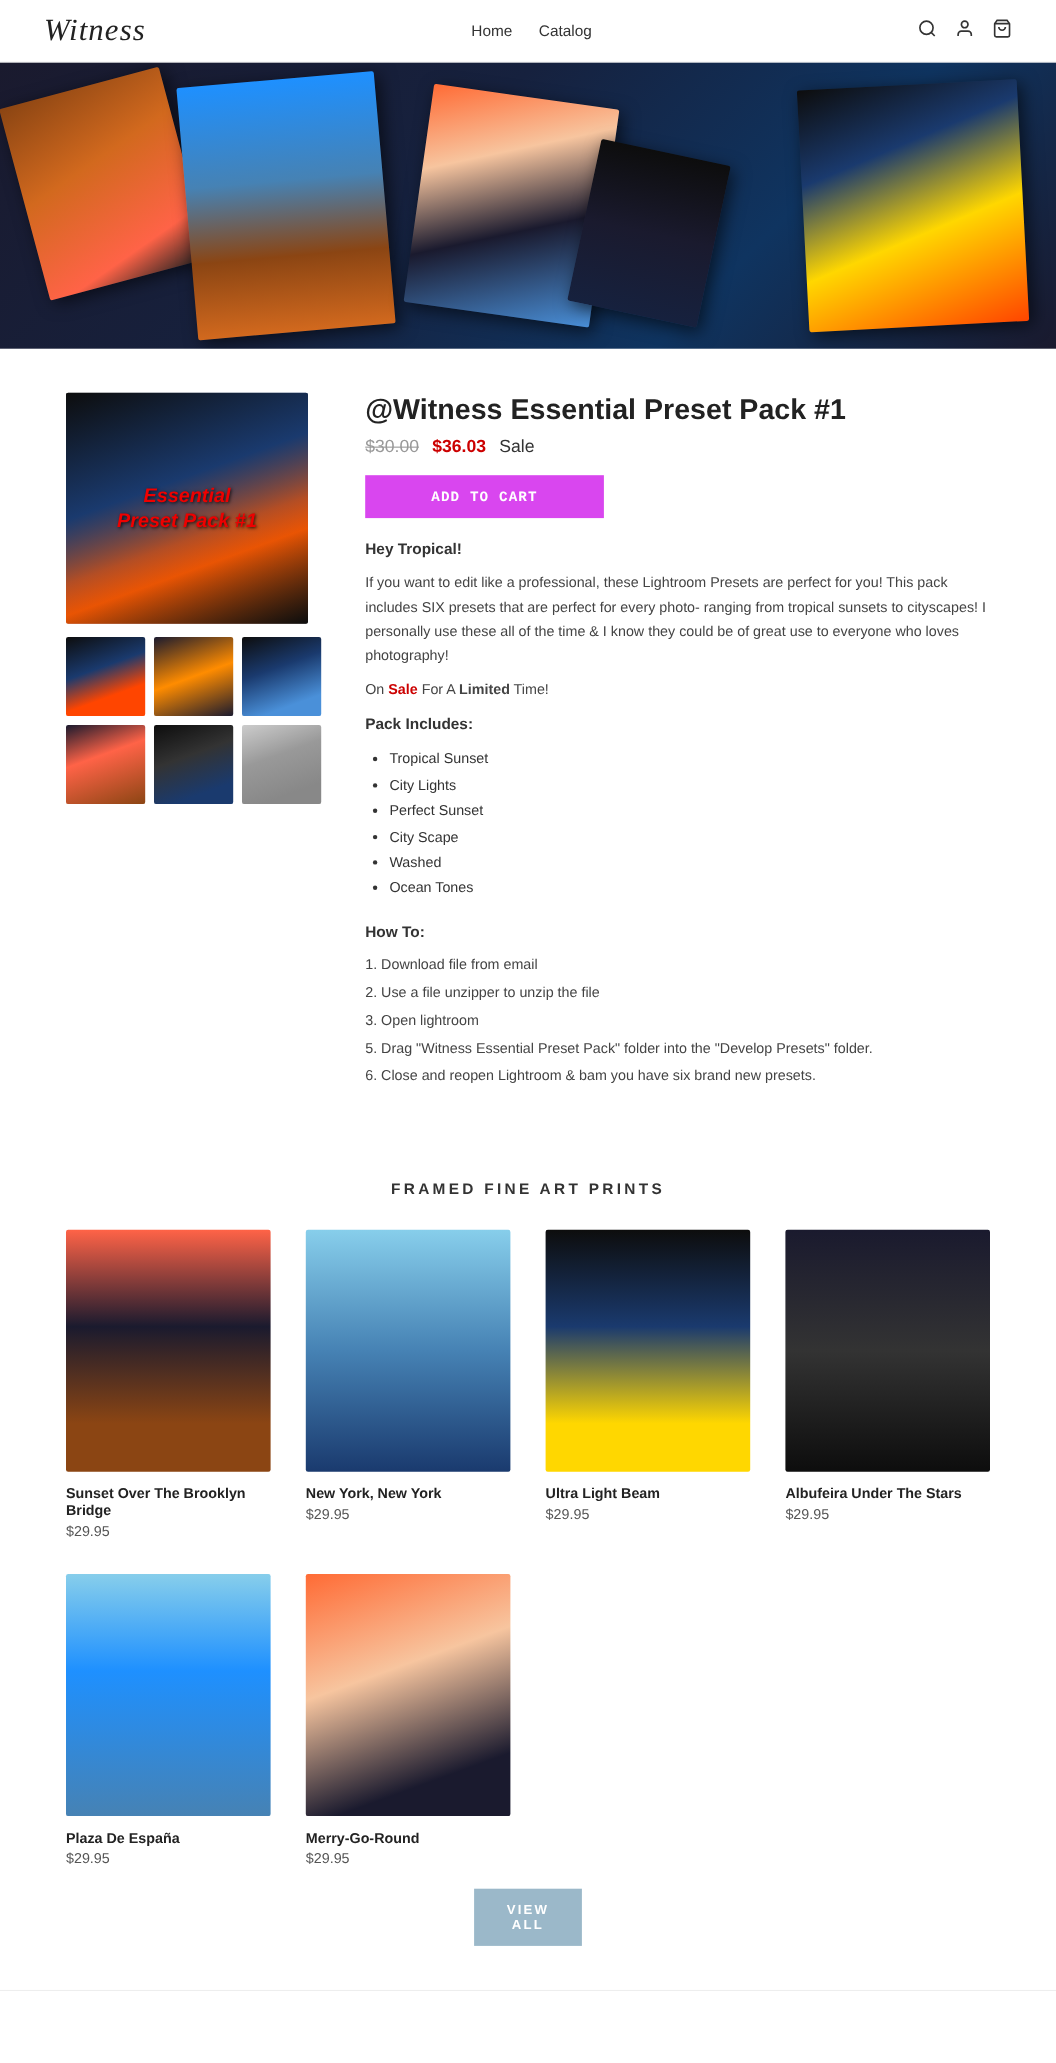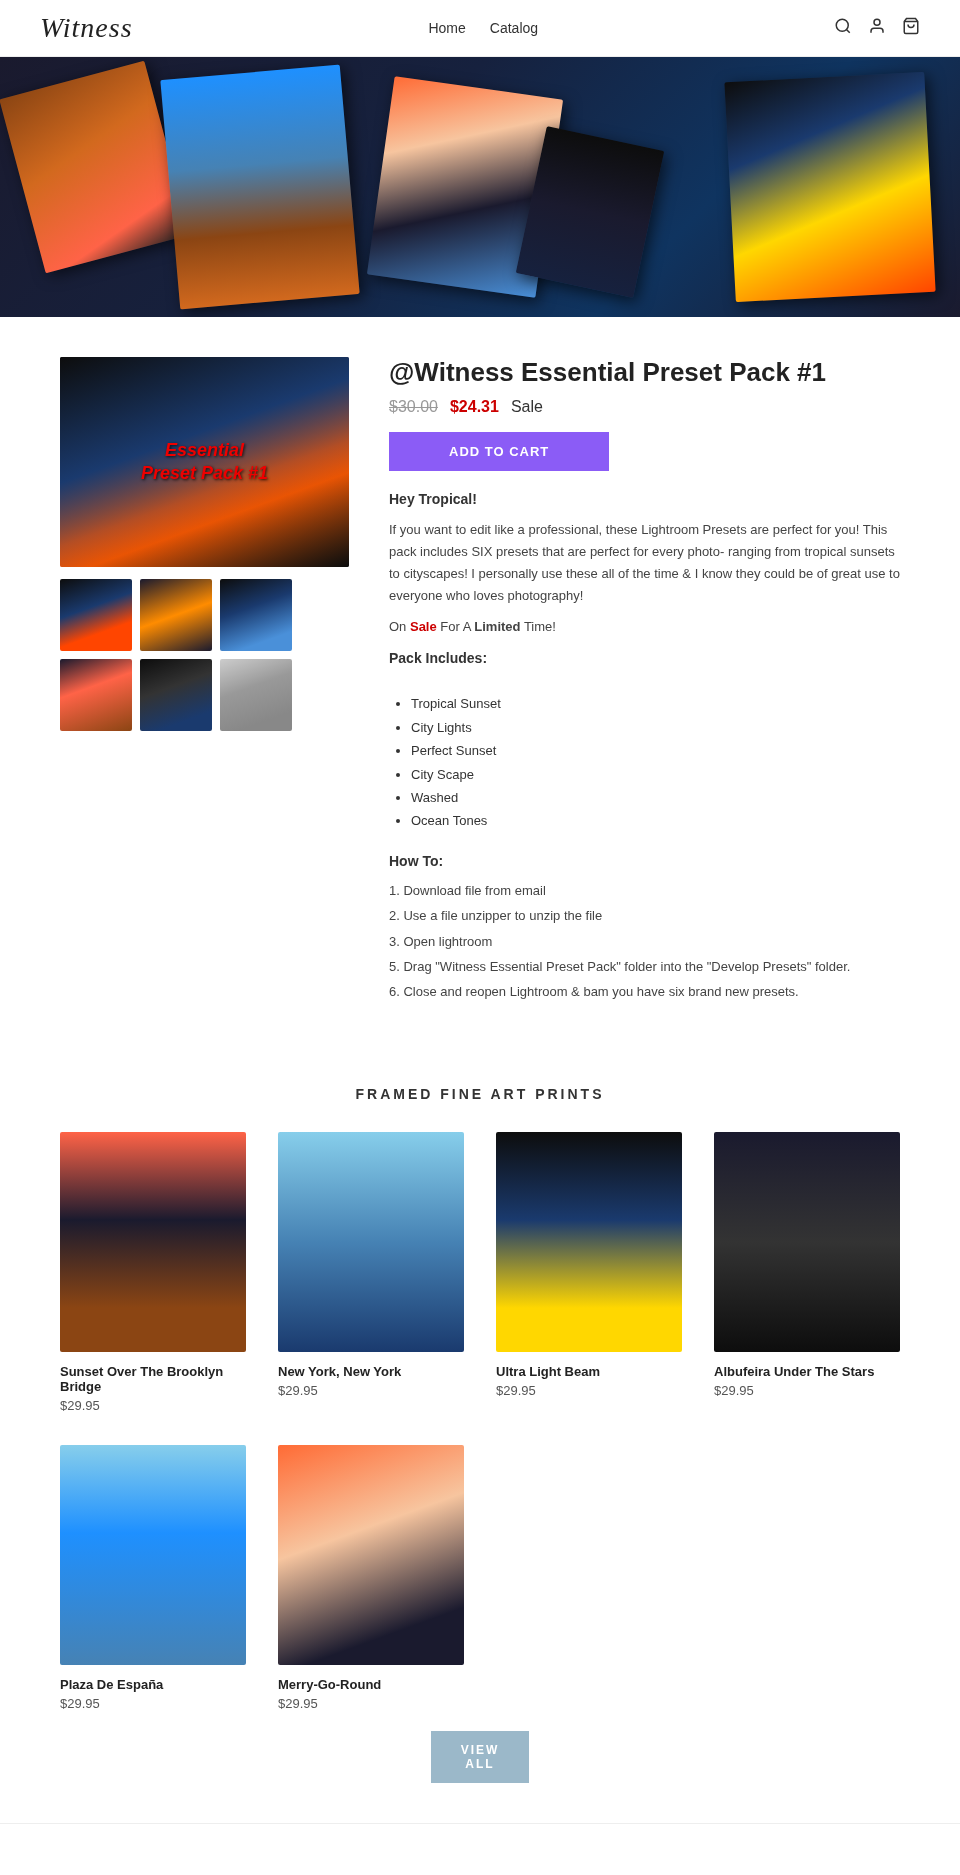--- a/index.html
+++ b/index.html
@@ -94,21 +94,21 @@
     .product-section {
       padding: 40px 60px;
       display: flex;
       gap: 40px;
       align-items: flex-start;
     }
     .product-images {
       flex-shrink: 0;
     }
     .main-product-image {
-      width: 289px;
+      width: 220px;
       height: 210px;
       background: linear-gradient(160deg, #0d0d0d 0%, #1a3a6e 30%, #ff4500 60%, #222 100%);
       border-radius: 2px;
       overflow: hidden;
       position: relative;
       display: flex;
       align-items: center;
       justify-content: center;
       margin-bottom: 12px;
     }
@@ -171,30 +171,31 @@
     .price-sale {
       font-size: 16px;
       color: #c00;
       font-weight: 600;
     }
     .price-sale-label {
       font-size: 16px;
       color: #333;
     }
     .add-to-cart-btn {
-      background: #8b5cf6;
+      background: #d946ef;
       color: #fff;
       border: none;
       padding: 12px 60px;
       font-size: 13px;
       letter-spacing: 1px;
       text-transform: uppercase;
       cursor: pointer;
       margin-bottom: 20px;
       font-weight: 600;
+      font-family: Liberation Mono, monospace;
     }
 
     .greeting {
       font-size: 14px;
       font-weight: 700;
       margin-bottom: 12px;
     }
     .description {
       font-size: 13px;
       line-height: 1.7;
@@ -205,21 +206,21 @@
       font-size: 13px;
       color: #444;
       margin-bottom: 16px;
     }
     .sale-notice span.sale { color: #c00; font-weight: 700; }
     .sale-notice span.limited { font-weight: 700; }
 
     .pack-includes {
       font-size: 14px;
       font-weight: 700;
-      margin-bottom: 26px;
+      margin-bottom: 12px;
     }
     .pack-list {
       list-style: disc;
       padding-left: 22px;
       margin-bottom: 20px;
     }
     .pack-list li {
       font-size: 13px;
       line-height: 1.8;
       color: #333;
@@ -362,21 +363,21 @@
       <div class="thumbnail thumb-4"></div>
       <div class="thumbnail thumb-5"></div>
       <div class="thumbnail thumb-6"></div>
     </div>
   </div>
 
   <div class="product-details">
     <h1 class="product-name">@Witness Essential Preset Pack #1</h1>
     <div class="product-pricing">
       <span class="price-original">$30.00</span>
-      <span class="price-sale">$24.31</span>
+      <span class="price-sale">$36.03</span>
       <span class="price-sale-label">Sale</span>
     </div>
     <button class="add-to-cart-btn">ADD TO CART</button>
 
     <p class="greeting">Hey Tropical!</p>
     <p class="description">If you want to edit like a professional, these Lightroom Presets are perfect for you! This pack includes SIX presets that are perfect for every photo- ranging from tropical sunsets to cityscapes! I personally use these all of the time &amp; I know they could be of great use to everyone who loves photography!</p>
     <p class="sale-notice">
       On <span class="sale">Sale</span> For A <span class="limited">Limited</span> Time!
     </p>
 

